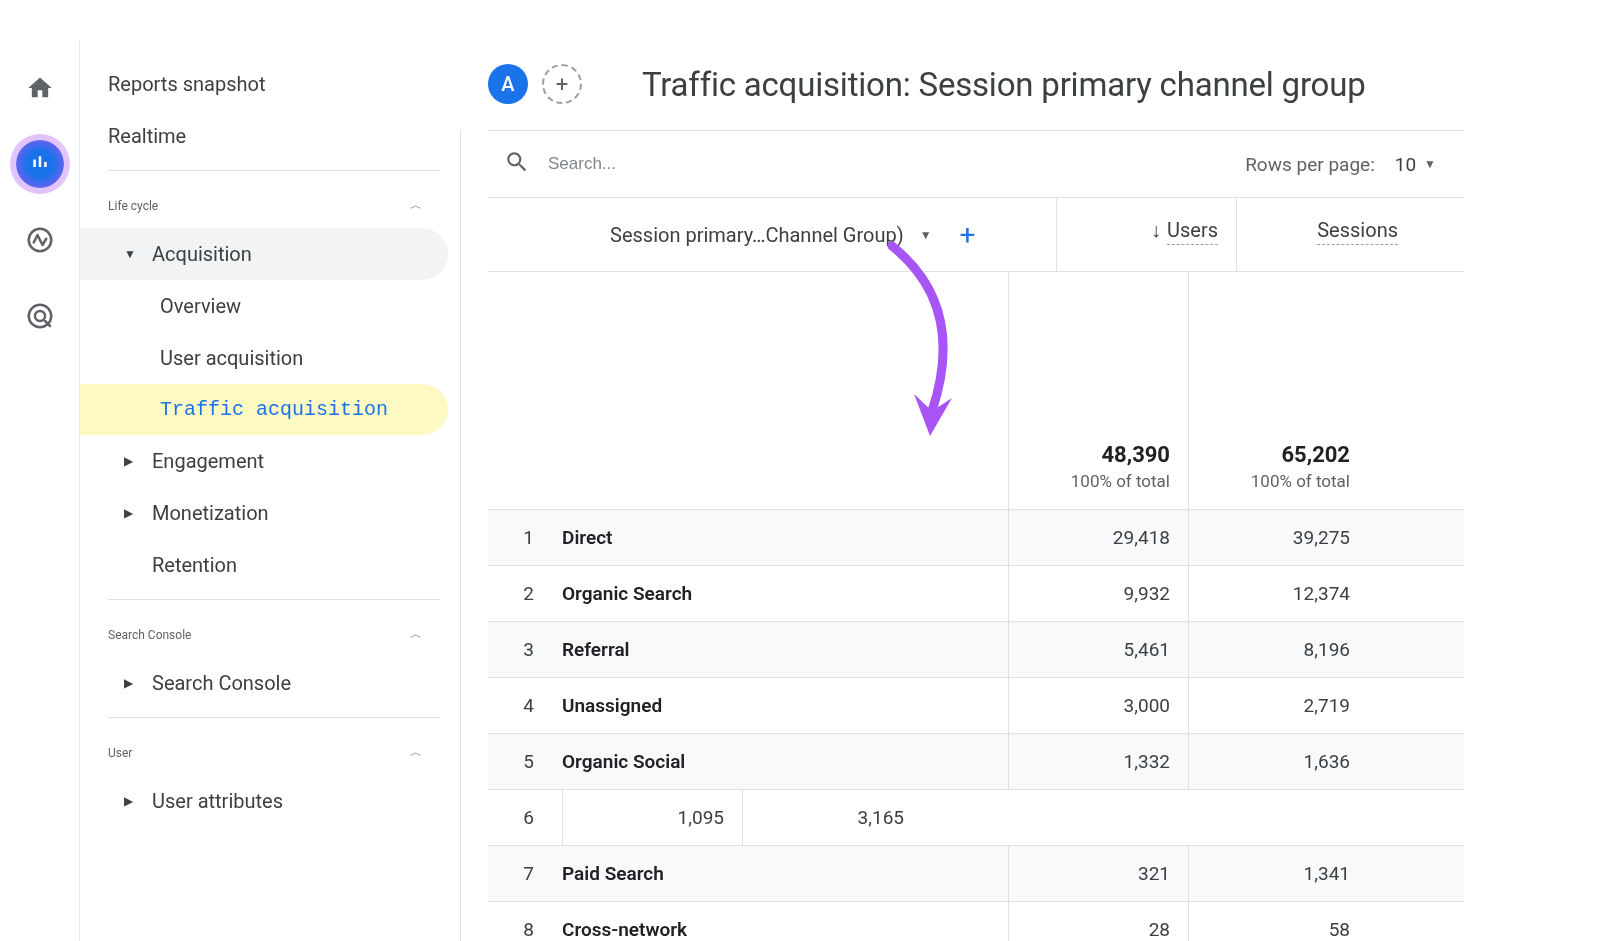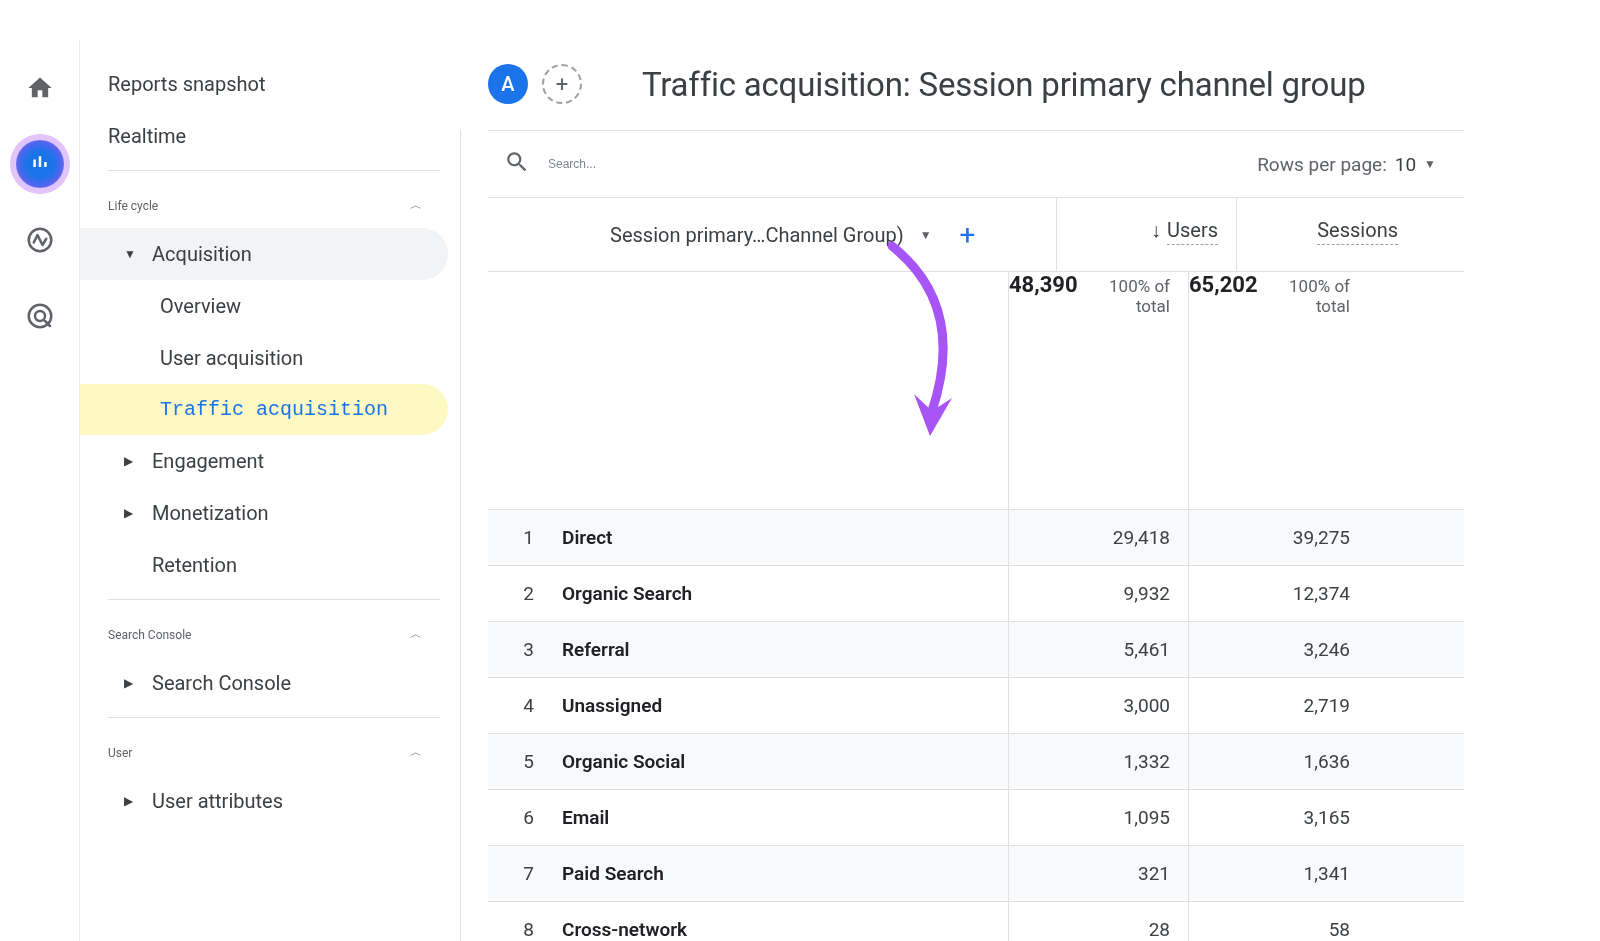--- a/index.html
+++ b/index.html
@@ -24,35 +24,35 @@
 .main { flex: 1; display: flex; flex-direction: column; position: relative; }
 .main-header { display: flex; align-items: center; padding: 24px 28px 26px 28px; gap: 14px; }
 .seg-chip { width: 40px; height: 40px; border-radius: 50%; background: #1a73e8; color: #fff; display: flex; align-items: center; justify-content: center; font-size: 20px; font-weight: 500; cursor: pointer; }
 .seg-add { width: 40px; height: 40px; border-radius: 50%; border: 2px dashed #9aa0a6; color: #5f6368; display: flex; align-items: center; justify-content: center; font-size: 22px; cursor: pointer; }
 .page-title { font-size: 33px; color: #3c4043; margin-left: 46px; font-weight: 400; letter-spacing: -0.2px; }
 .content-divider { border-left: 1px solid #e0e0e0; position: absolute; left: 0; top: 90px; bottom: 0; }
 .table-wrap { margin-left: 28px; border-top: 1px solid #e0e0e0; margin-top: 0; }
 .search-row { display: flex; align-items: center; padding: 18px 28px 18px 16px; justify-content: space-between; border-bottom: 1px solid #e0e0e0; }
 .search-left { display: flex; align-items: center; gap: 18px; }
 .search-icon svg { width: 26px; height: 26px; fill: #5f6368; }
-.search-input { border: none; font-size: 12px; color: #5f6368; outline: none; width: 300px; background: transparent; }
+.search-input { border: none; font-size: 17px; color: #5f6368; outline: none; width: 300px; background: transparent; }
 .search-input::placeholder { color: #80868b; }
-.rows-per { display: flex; align-items: center; gap: 8px; font-size: 19px; color: #5f6368; }
+.rows-per { display: flex; align-items: center; gap: 20px; font-size: 19px; color: #5f6368; }
 .rows-val { color: #3c4043; font-size: 19px; display: flex; align-items: center; gap: 8px; cursor: pointer; }
 .table { width: 100%; }
 .thead { display: flex; border-bottom: 1px solid #e0e0e0; justify-content: center; }
 .th-dim { flex: 0 0 520px; padding: 20px 0 20px 74px; display: flex; align-items: center; gap: 12px; font-size: 20px; color: #3c4043; }
 .th-dim .dd { color: #5f6368; font-size: 12px; margin-left: 4px; cursor: pointer; }
 .th-dim .plus { color: #1a73e8; font-size: 28px; font-weight: 400; margin-left: 16px; cursor: pointer; }
 .th-metric { flex: 0 0 180px; text-align: right; padding: 20px 18px 20px 0; font-size: 20px; color: #3c4043; border-left: 1px solid #e0e0e0; }
 .th-metric .label { border-bottom: 1px dashed #9aa0a6; padding-bottom: 2px; cursor: pointer; }
 .th-metric .sort { margin-right: 6px; }
 .totals-row { display: flex; border-bottom: 1px solid #e0e0e0; height: 238px; align-items: flex-end; }
 .totals-dim { flex: 0 0 520px; }
-.totals-metric { flex: 0 0 180px; text-align: right; padding: 0 18px 18px 0; border-left: 1px solid #e0e0e0; height: 100%; display: flex; justify-content: flex-end; }
+.totals-metric { flex: 0 0 180px; text-align: right; padding: 0 18px 18px 0; border-left: 1px solid #e0e0e0; height: 100%; display: flex; flex-direction: column; justify-content: flex-end; }
 .totals-metric .big { font-size: 22px; font-weight: 700; color: #202124; }
 .totals-metric .sub { font-size: 17px; color: #5f6368; margin-top: 4px; }
 .data-row { display: flex; border-bottom: 1px solid #e0e0e0; align-items: center; }
 .data-row:nth-child(odd) { background: #f8f9fa; }
 .cell-idx { flex: 0 0 74px; text-align: right; padding: 16px 28px 16px 0; font-size: 19px; color: #3c4043; }
 .cell-dim { flex: 0 0 446px; padding: 16px 0; font-size: 19px; color: #202124; font-weight: 600; }
 .cell-metric { flex: 0 0 180px; text-align: right; padding: 16px 18px 16px 0; font-size: 19px; color: #3c4043; border-left: 1px solid #e0e0e0; }
 .arrow-annotation { position: absolute; left: 412px; top: 196px; pointer-events: none; }
 </style>
 </head>
@@ -198,37 +198,36 @@
             <div class="data-row" style="background: rgb(255, 255, 255);">
               <div class="cell-idx">2</div>
               <div class="cell-dim">Organic Search</div>
               <div class="cell-metric">9,932</div>
               <div class="cell-metric">12,374</div>
             </div>
             <div class="data-row" style="background: rgb(248, 249, 250);">
               <div class="cell-idx">3</div>
               <div class="cell-dim">Referral</div>
               <div class="cell-metric">5,461</div>
-              <div class="cell-metric">3,246</div>
+              <div class="cell-metric">8,196</div>
             </div>
             <div class="data-row" style="background: rgb(255, 255, 255);">
               <div class="cell-idx">4</div>
               <div class="cell-dim">Unassigned</div>
               <div class="cell-metric">3,000</div>
               <div class="cell-metric">2,719</div>
             </div>
             <div class="data-row" style="background: rgb(248, 249, 250);">
               <div class="cell-idx">5</div>
               <div class="cell-dim">Organic Social</div>
               <div class="cell-metric">1,332</div>
               <div class="cell-metric">1,636</div>
             </div>
             <div class="data-row" style="background: rgb(255, 255, 255);">
               <div class="cell-idx">6</div>
-              <div class="cell-dim">Email</div>
               <div class="cell-metric">1,095</div>
               <div class="cell-metric">3,165</div>
             </div>
             <div class="data-row" style="background: rgb(248, 249, 250);">
               <div class="cell-idx">7</div>
               <div class="cell-dim">Paid Search</div>
               <div class="cell-metric">321</div>
               <div class="cell-metric">1,341</div>
             </div>
             <div class="data-row" style="background: rgb(255, 255, 255);">

